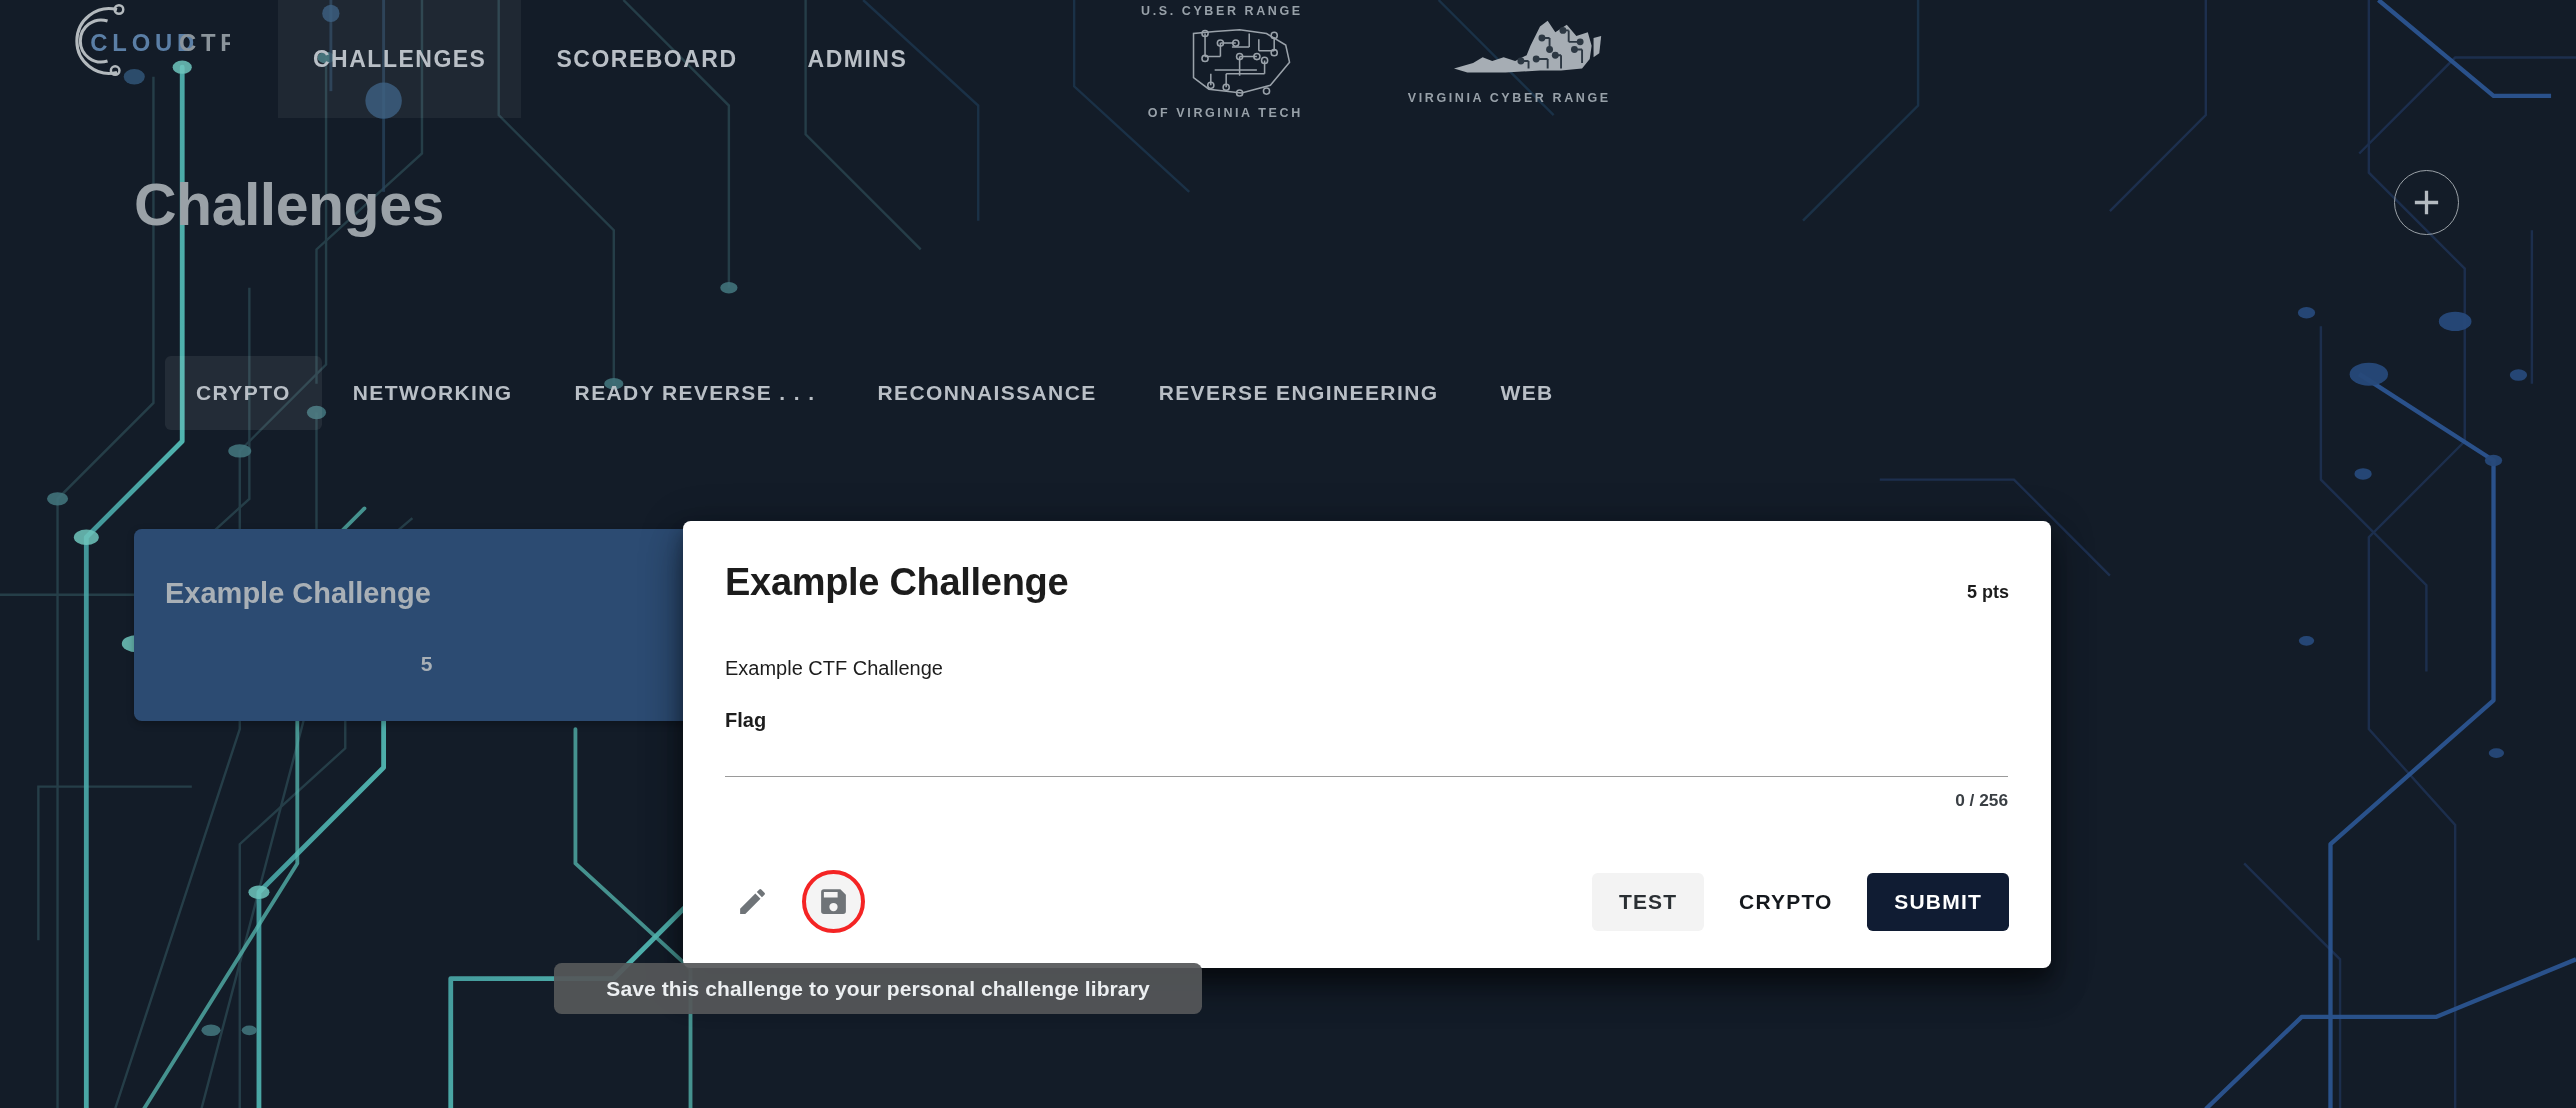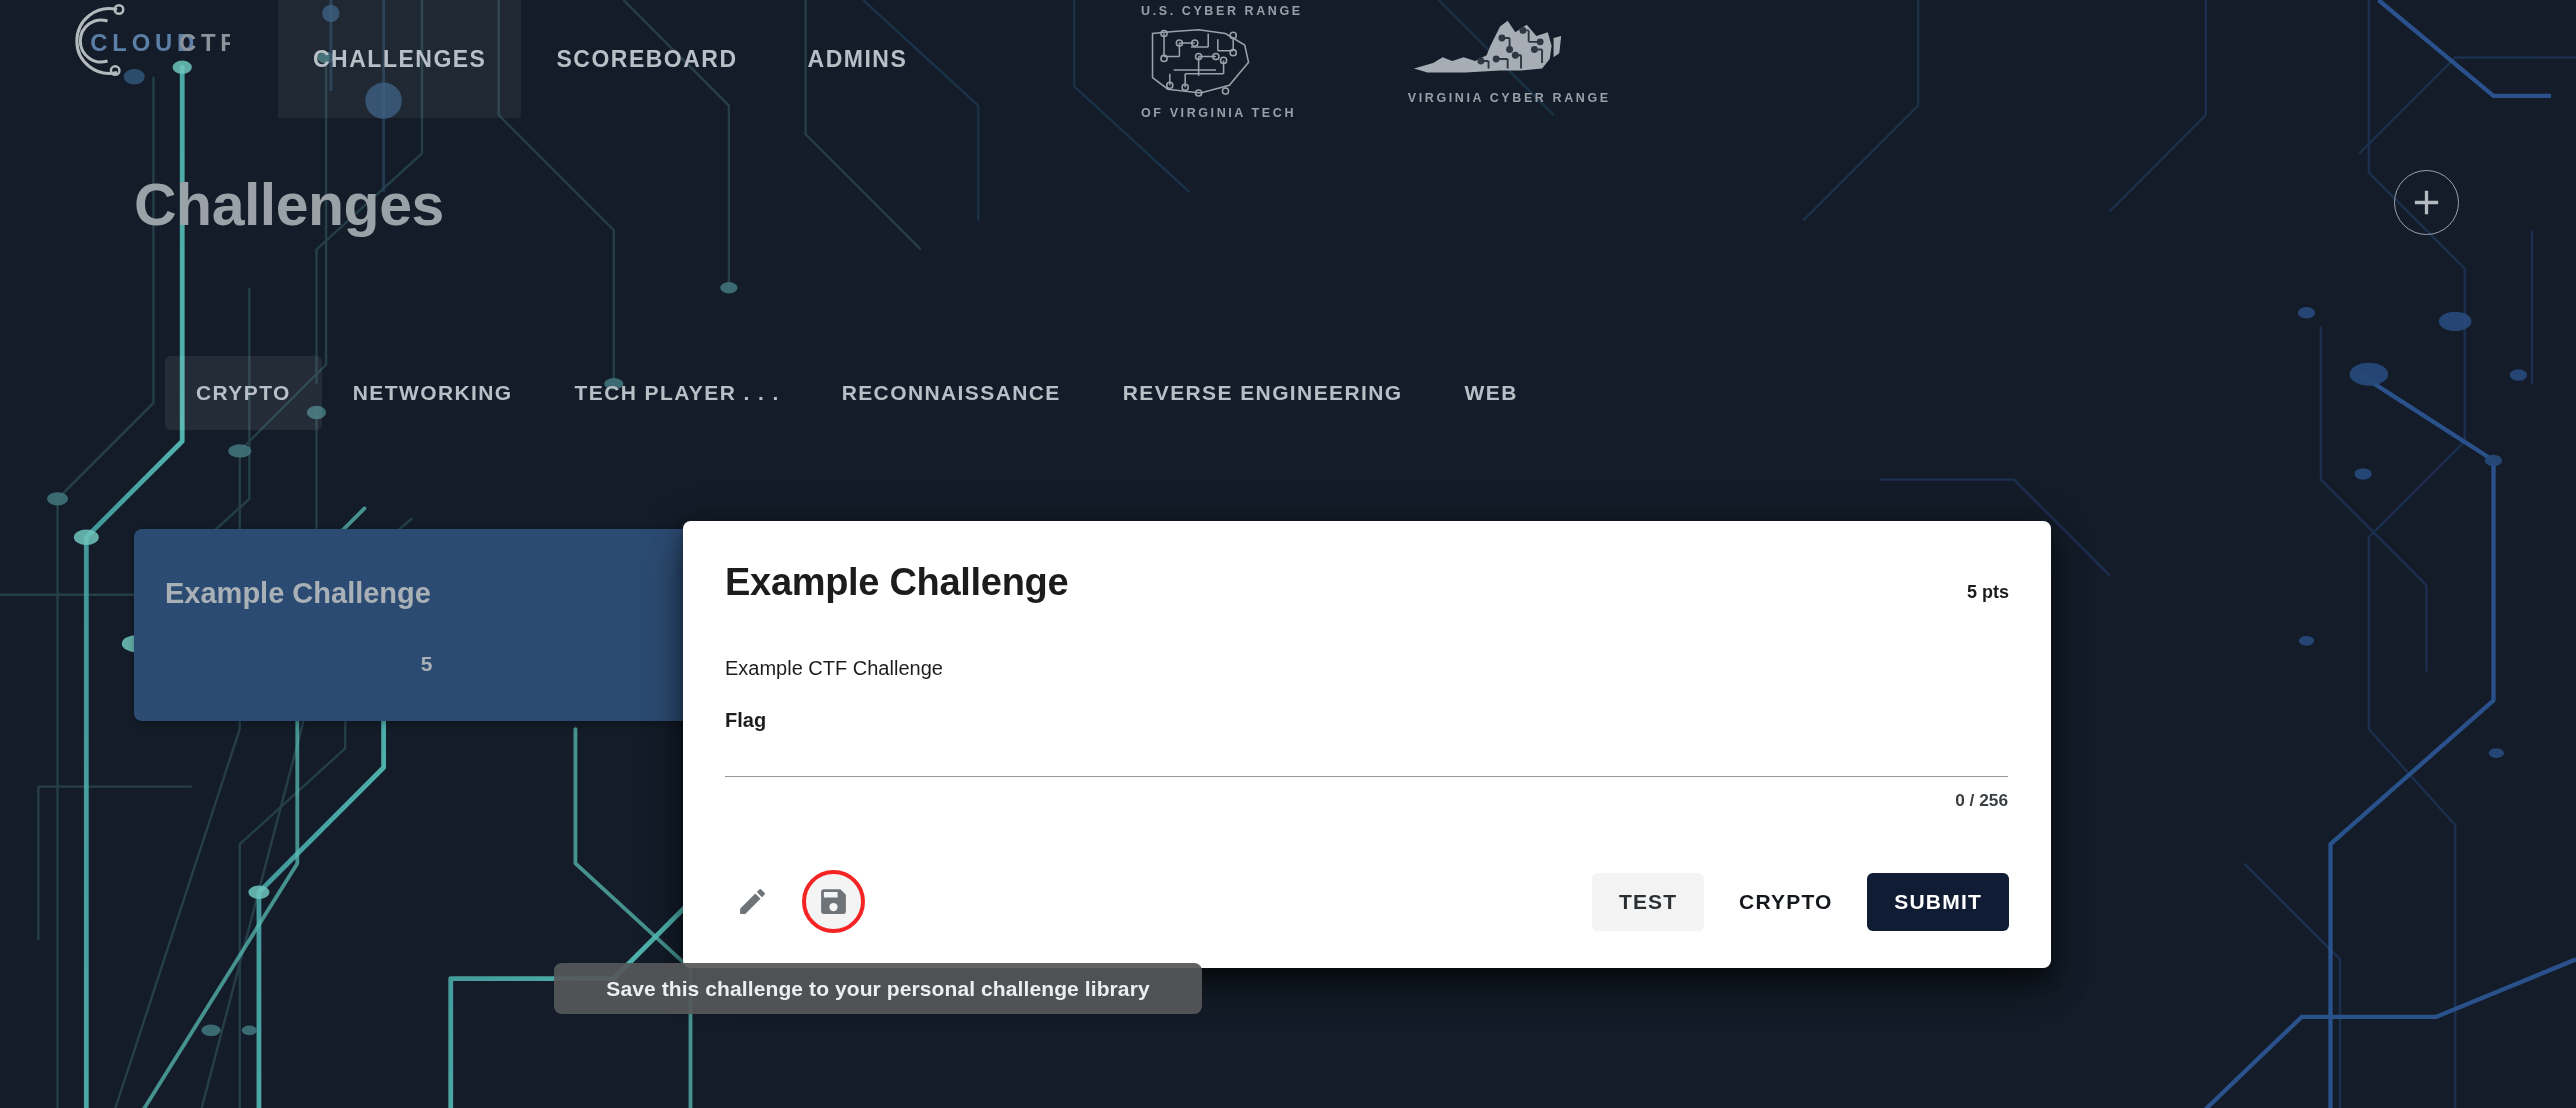--- a/index.html
+++ b/index.html
@@ -62,21 +62,21 @@
   }
   .nav-item.active {
     background: rgba(255,255,255,0.055);
   }
   .nav-logos-right {
     position: absolute;
     left: 1141px; top: 3.8px;
     display: flex; align-items: flex-start; gap: 105px;
     pointer-events: none;
   }
-  .logo-block { text-align: left; color: #9ba3ab; }
+  .logo-block { text-align: right; color: #9ba3ab; }
   .logo-cap {
     font-size: 12.5px; letter-spacing: 2.6px; font-weight: 600;
     color: #98a1a9;
     white-space: nowrap;
   }
   .logo-cap.bottom { margin-top: 5px; }
 
   
   #page-title {
     position: absolute;
@@ -443,21 +443,21 @@
 </div>
 
 <div id="cat-tabs">
   <div class="cat-tab active">
     <span>CRYPTO</span>
   </div>
   <div class="cat-tab">
     <span>NETWORKING</span>
   </div>
   <div class="cat-tab">
-    <span>TECH PLAYER . . .</span>
+    <span>READY REVERSE . . .</span>
   </div>
   <div class="cat-tab">
     <span>RECONNAISSANCE</span>
   </div>
   <div class="cat-tab">
     <span>REVERSE ENGINEERING</span>
   </div>
   <div class="cat-tab">
     <span>WEB</span>
   </div>

